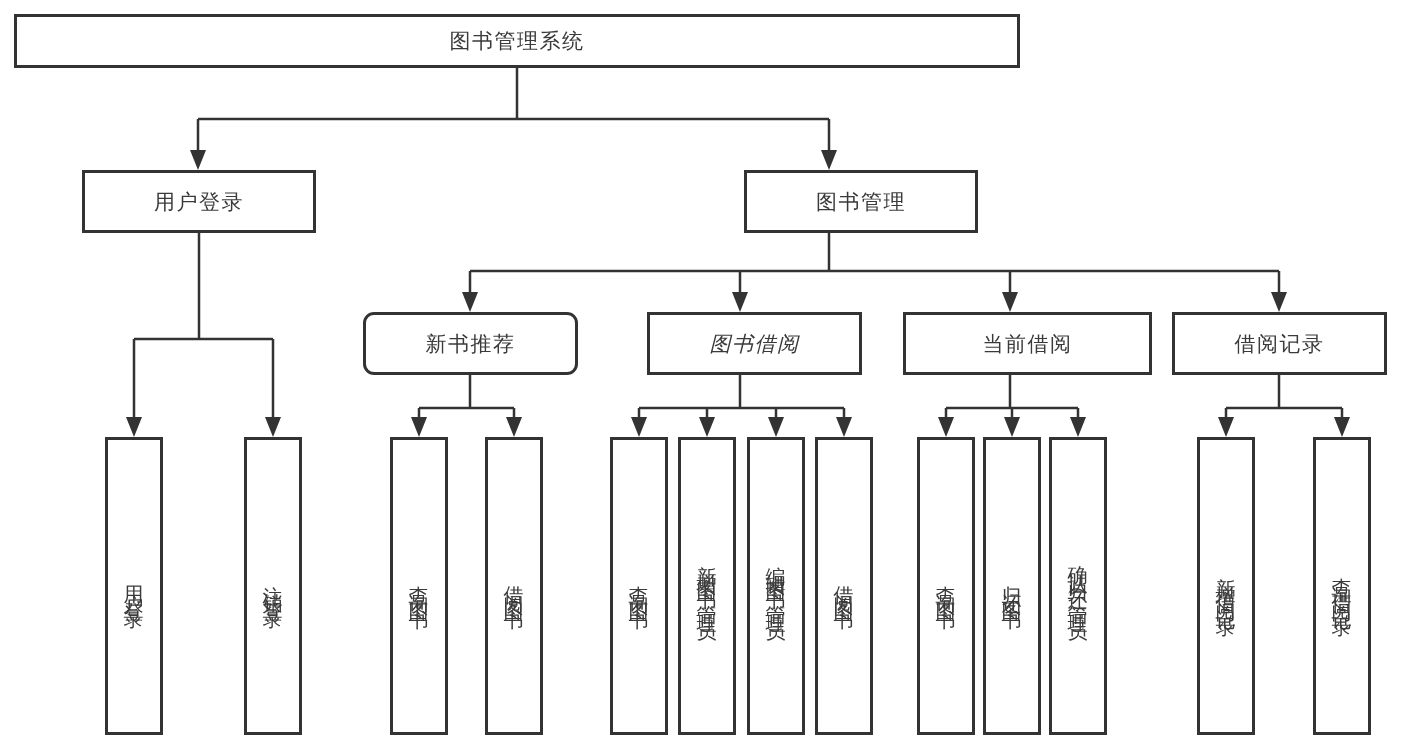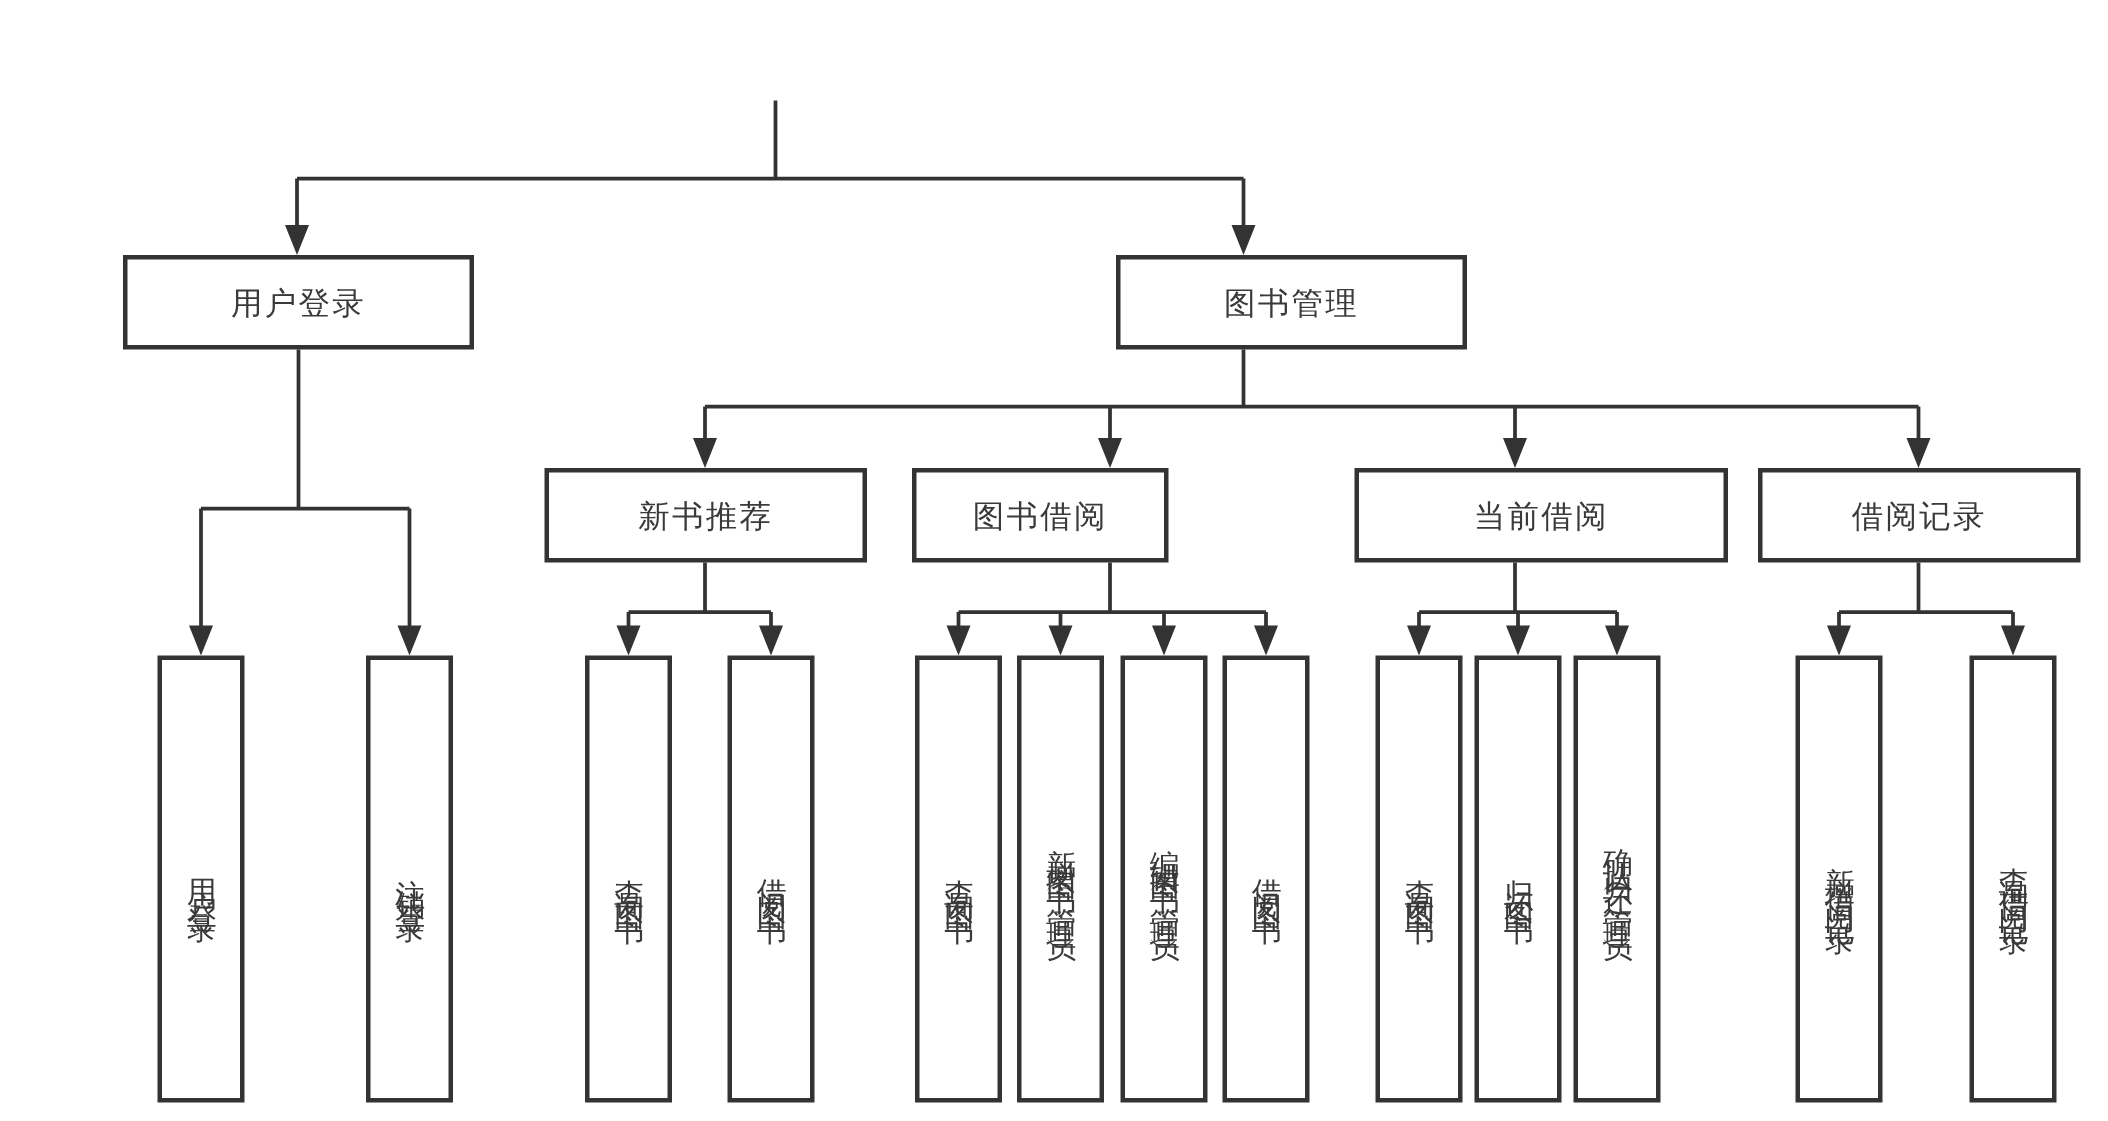--- a/index.html
+++ b/index.html
@@ -54,32 +54,35 @@
 
     <path class="fill" d="
       M190 150h16l-8 20z M821 150h16l-8 20z
       M462 292h16l-8 20z M732 292h16l-8 20z M1002 292h16l-8 20z M1271 292h16l-8 20z
       M126 417h16l-8 20z M265 417h16l-8 20z M411 417h16l-8 20z M506 417h16l-8 20z
       M631 417h16l-8 20z M699 417h16l-8 20z M768 417h16l-8 20z M836 417h16l-8 20z
       M938 417h16l-8 20z M1004 417h16l-8 20z M1070 417h16l-8 20z
       M1218 417h16l-8 20z M1334 417h16l-8 20z"></path>
   </svg>
 
+  <div class="box hbox" style="left:14px;top:14px;width:1006px;height:54px;">
+    <span class="label">图书管理系统</span>
+  </div>
 
   <div class="box hbox" style="left:82px;top:170px;width:234px;height:63px;">
     <span class="label">用户登录</span>
   </div>
   <div class="box hbox" style="left:712px;top:170px;width:234px;height:63px;margin-left:32px;">
     <span class="label">图书管理</span>
   </div>
 
-  <div class="box hbox" style="left:363px;top:312px;width:215px;height:63px;">
+  <div class="box hbox" style="left:363px;top:312px;width:215px;height:63px;border-radius:11px;">
     <span class="label">新书推荐</span>
   </div>
-  <div class="box hbox" style="left:608px;top:312px;width:171px;height:63px;">
+  <div class="box hbox" style="left:647px;top:312px;width:215px;height:63px;font-style:italic;">
     <span class="label">图书借阅</span>
   </div>
   <div class="box hbox" style="left:903px;top:312px;width:249px;height:63px;">
     <span class="label">当前借阅</span>
   </div>
   <div class="box hbox" style="left:1172px;top:312px;width:215px;height:63px;">
     <span class="label">借阅记录</span>
   </div>
 
   <div class="box vbox" style="left:105px;top:437px;width:58px;height:298px;">

